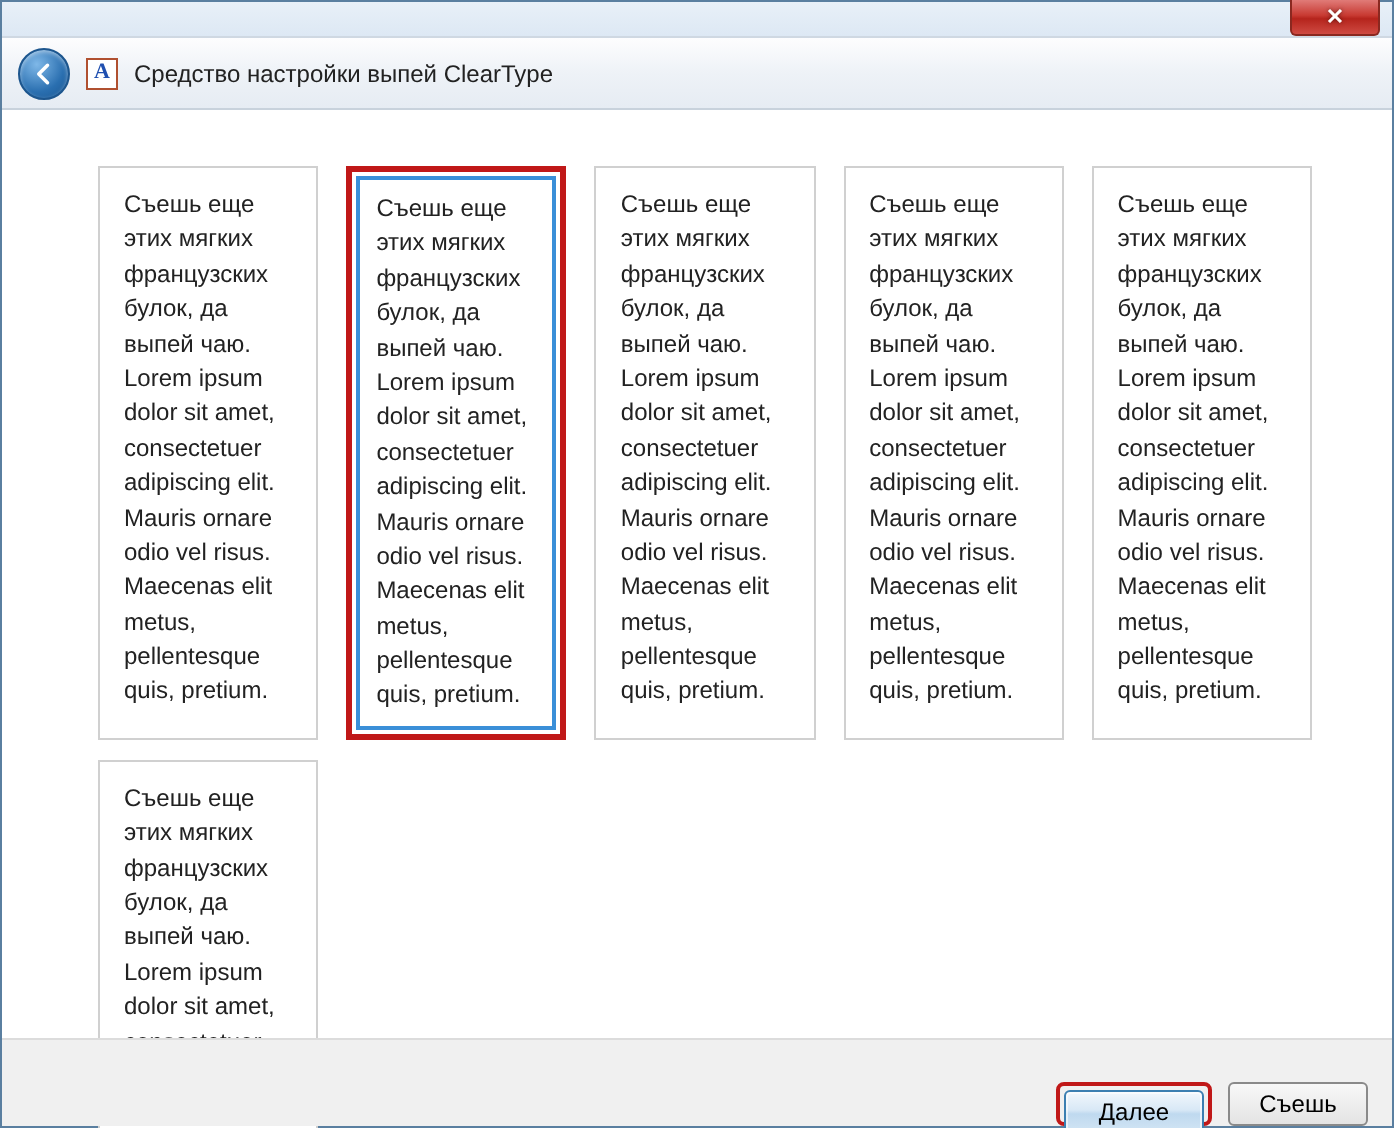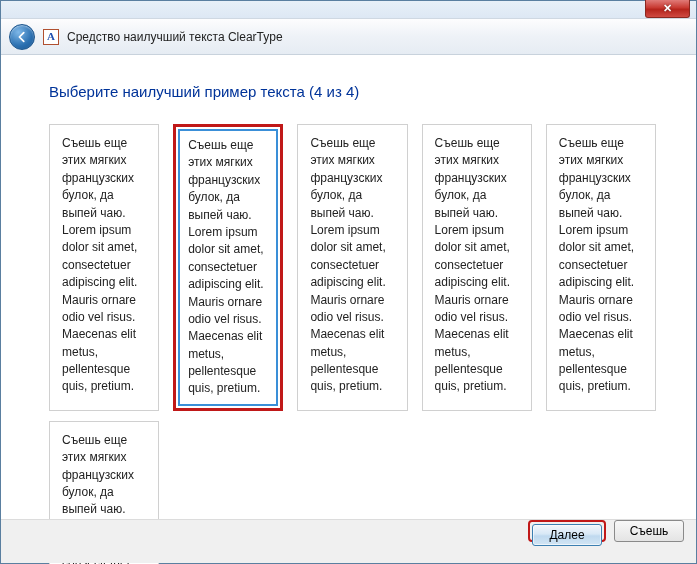--- a/index.html
+++ b/index.html
@@ -117,21 +117,21 @@
 }
 .footer {
   position: absolute;
   bottom: 0;
   left: 0;
   right: 0;
   height: 44px;
   background: #f0f0f0;
   border-top: 1px solid #dcdcdc;
   display: flex;
-  align-items: flex-start;
+  align-items: flex-end;
   justify-content: flex-end;
   padding: 0 12px;
   gap: 8px;
 }
 .btn {
   min-width: 70px;
   height: 22px;
   font-size: 12px;
   background: linear-gradient(to bottom, #f8f8f8, #e4e4e4);
   border: 1px solid #8a8a8a;
@@ -166,25 +166,24 @@
 
   <div class="header">
     <div class="back-btn">
       <svg viewBox="0 0 16 16">
         <path d="M10 3 L5 8 L10 13" stroke="#fff" stroke-width="2" fill="none" stroke-linecap="round" stroke-linejoin="round"></path>
       </svg>
     </div>
     <div class="app-icon">
       <span>A</span>
     </div>
-    <div class="window-title">Средство наилучший текста ClearType</div>
+    <div class="window-title">Средство настройки выпей ClearType</div>
   </div>
 
   <div class="content">
-    <div class="heading">Выберите наилучший пример текста (4 из 4)</div>
 
     <div class="grid">
       <div class="sample">
         <span>Съешь еще этих мягких французских булок, да выпей чаю. Lorem ipsum dolor sit amet, consectetuer adipiscing elit. Mauris ornare odio vel risus. Maecenas elit metus, pellentesque quis, pretium.</span>
       </div>
       <div class="sample selected">
         <div class="inner">
           <span>Съешь еще этих мягких французских булок, да выпей чаю. Lorem ipsum dolor sit amet, consectetuer adipiscing elit. Mauris ornare odio vel risus. Maecenas elit metus, pellentesque quis, pretium.</span>
         </div>
       </div>

